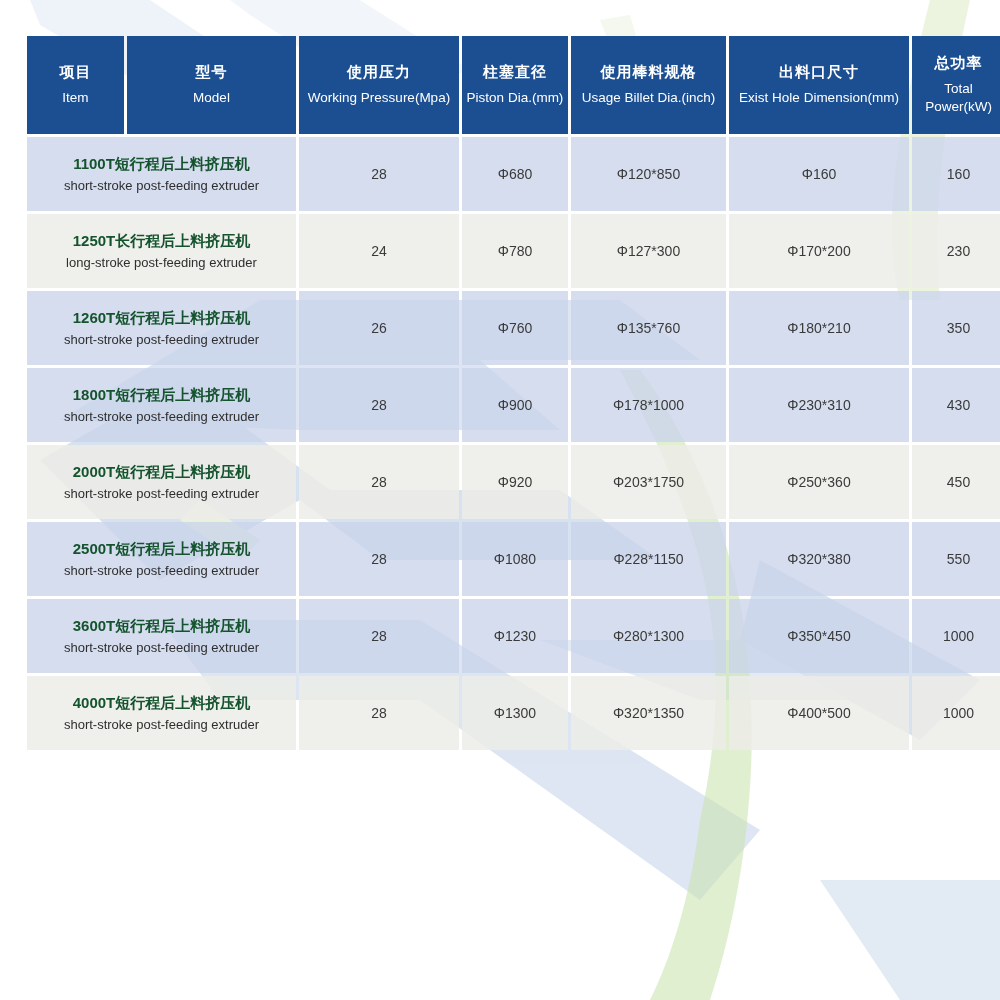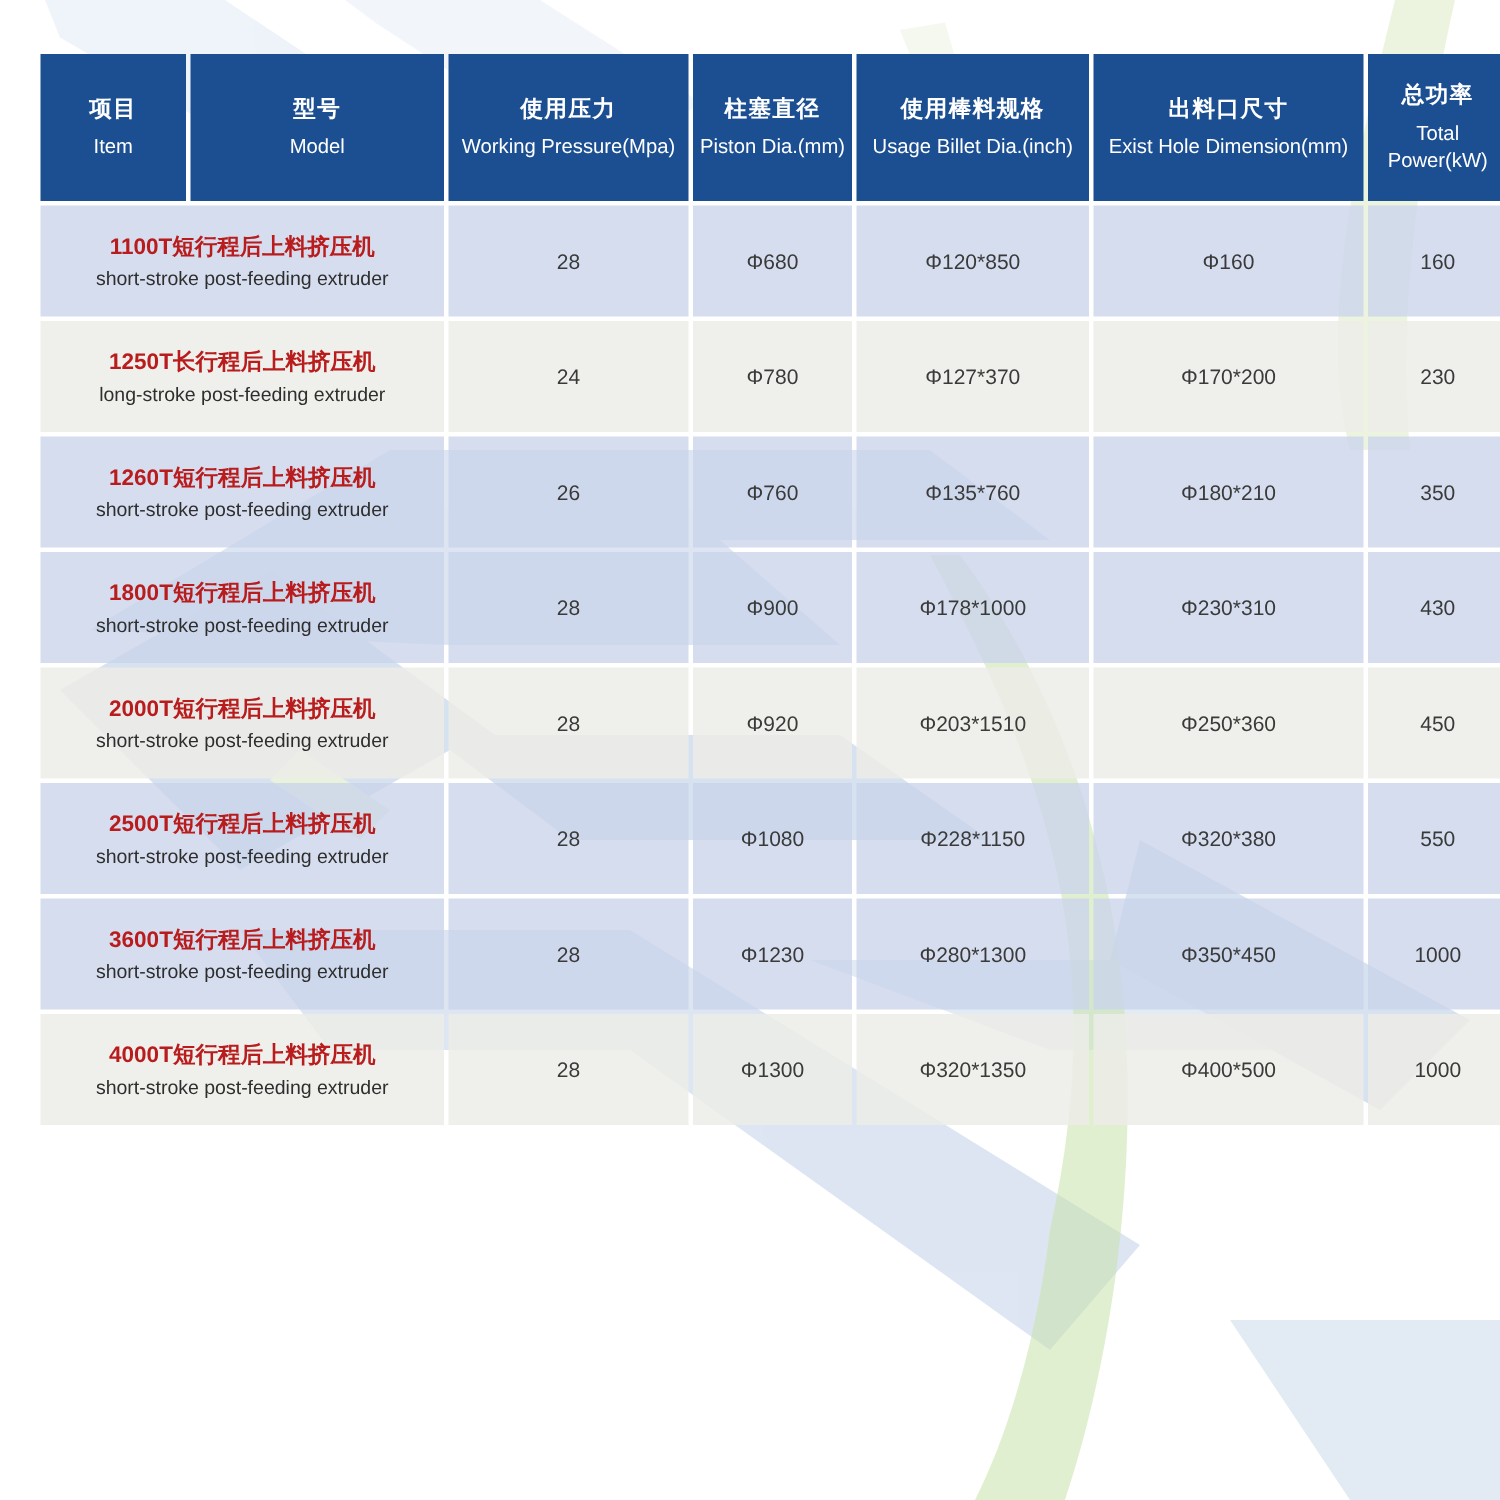--- a/index.html
+++ b/index.html
@@ -18,21 +18,21 @@
     height:94px;vertical-align:middle;text-align:center;padding:2px 3px;
   }
   .spec-table th .zh{font-weight:bold;font-size:15px;display:block;margin-bottom:7px;letter-spacing:1px;}
   .spec-table th .en{font-size:13.5px;display:block;line-height:1.35;}
   .spec-table td{
     height:70px;vertical-align:middle;text-align:center;
     font-size:14px;color:#3a3a3a;padding:2px 4px;
   }
   .row-odd td{background:rgba(203,212,235,0.80);}
   .row-even td{background:rgba(236,236,232,0.86);}
-  td.name-cell .zh{font-weight:bold;font-size:15px;color:#b91c1c;margin-bottom:4px;text-align:center;}
+  td.name-cell .zh{font-weight:bold;font-size:15px;color:#14532d;margin-bottom:4px;text-align:center;}
   td.name-cell .en{font-size:13px;color:#2e2e2e;}
 </style>
 </head>
 <body>
 
 <svg class="watermark" viewBox="0 0 1000 1000" xmlns="http://www.w3.org/2000/svg">
   <g opacity="0.45">
     <polygon points="30,0 150,0 240,60 160,95 40,25" fill="#dbe6f3"></polygon>
     <polygon points="230,0 360,0 470,70 380,100 250,15" fill="#e3ecf6"></polygon>
     <polygon points="600,20 640,120 660,120 630,15" fill="#e7f0dc"></polygon>
@@ -107,21 +107,21 @@
       <td>Φ160</td>
       <td>160</td>
     </tr>
       <tr style="" class="row-even">
       <td class="name-cell" colspan="2">
         <div class="zh">1250T长行程后上料挤压机</div>
         <div class="en">long-stroke post-feeding extruder</div>
       </td>
       <td>24</td>
       <td>Φ780</td>
-      <td>Φ127*370</td>
+      <td>Φ127*300</td>
       <td>Φ170*200</td>
       <td>230</td>
     </tr>
       <tr style="" class="row-odd">
       <td class="name-cell" colspan="2">
         <div class="zh">1260T短行程后上料挤压机</div>
         <div class="en">short-stroke post-feeding extruder</div>
       </td>
       <td>26</td>
       <td>Φ760</td>
@@ -140,21 +140,21 @@
       <td>Φ230*310</td>
       <td>430</td>
     </tr>
       <tr style="" class="row-even">
       <td class="name-cell" colspan="2">
         <div class="zh">2000T短行程后上料挤压机</div>
         <div class="en">short-stroke post-feeding extruder</div>
       </td>
       <td>28</td>
       <td>Φ920</td>
-      <td>Φ203*1510</td>
+      <td>Φ203*1750</td>
       <td>Φ250*360</td>
       <td>450</td>
     </tr>
       <tr style="" class="row-odd">
       <td class="name-cell" colspan="2">
         <div class="zh">2500T短行程后上料挤压机</div>
         <div class="en">short-stroke post-feeding extruder</div>
       </td>
       <td>28</td>
       <td>Φ1080</td>

